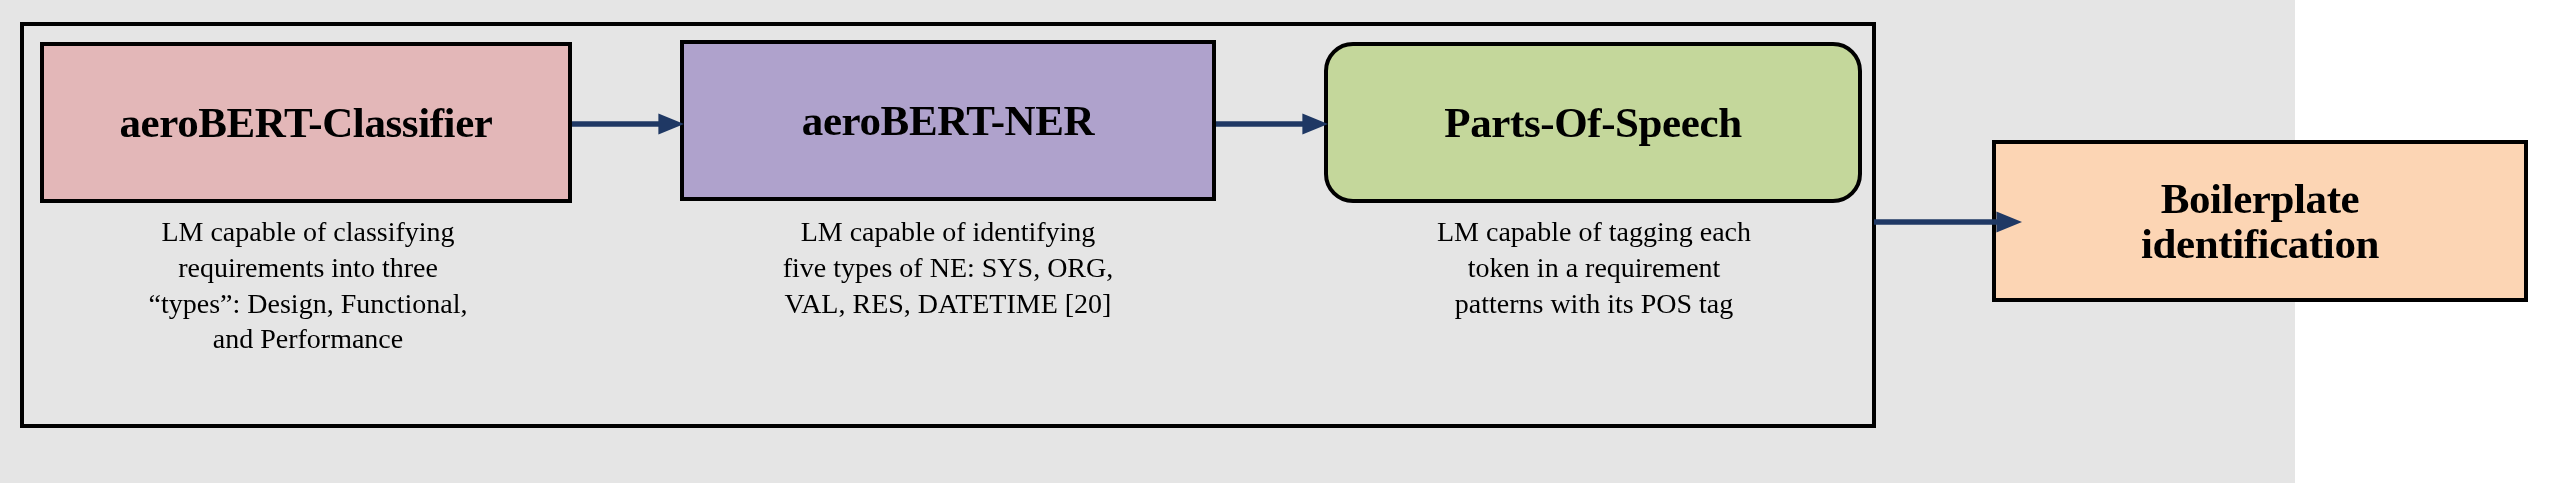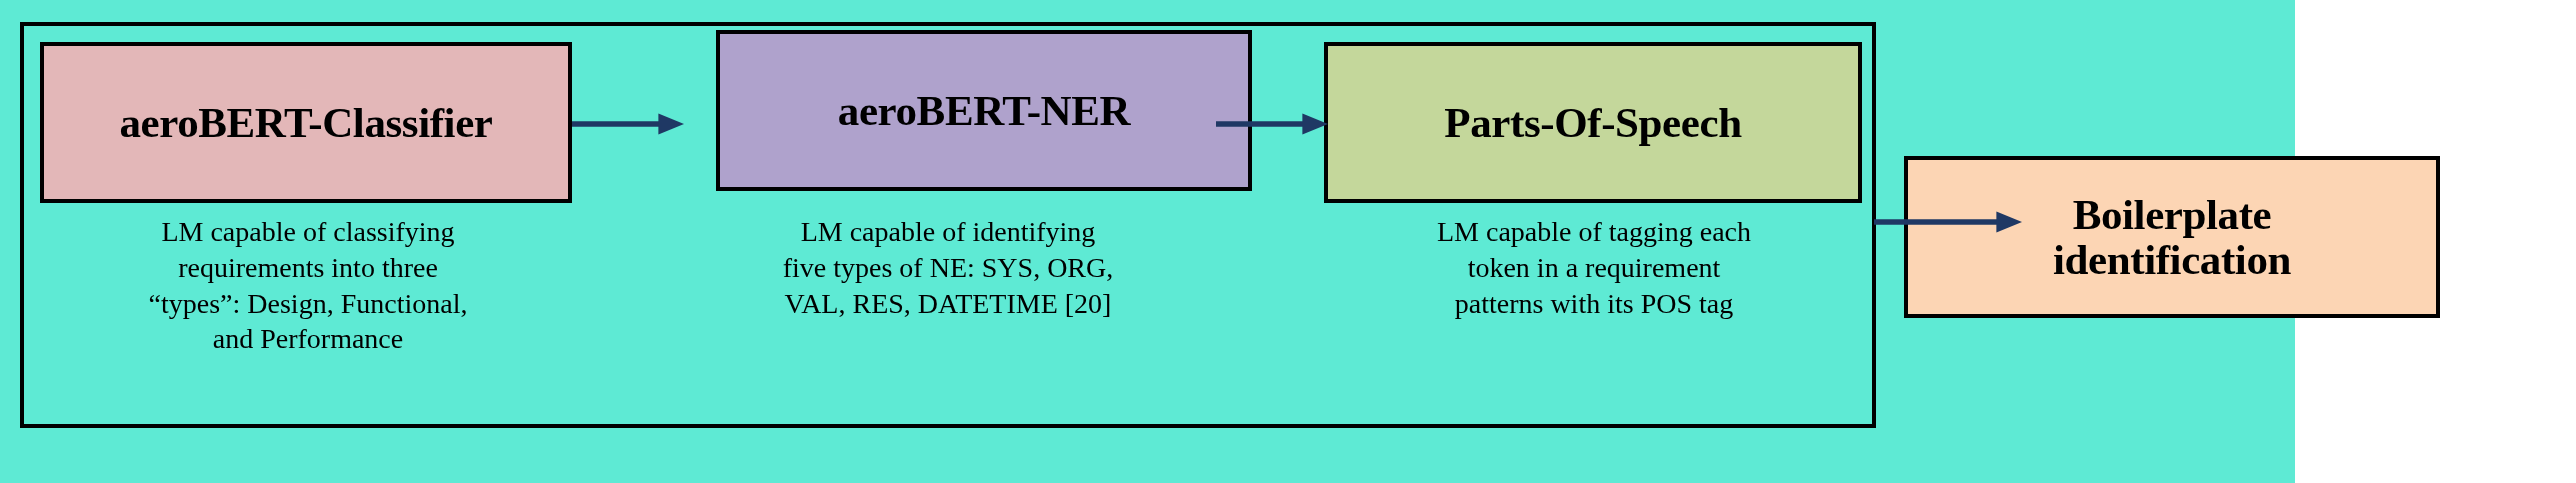--- a/index.html
+++ b/index.html
@@ -14,21 +14,21 @@
     overflow: hidden;
     font-family: "Liberation Serif", "DejaVu Serif", serif;
   }
 
   #canvas {
     position: absolute;
     left: 0;
     top: 0;
     width: 2295px;
     height: 483px;
-    background: #5eead4;
+    background: #e5e5e5;
   }
 
   
   .outer-container {
     position: absolute;
     left: 20px;
     top: 22.4px;
     width: 1856px;
     height: 406px;
     border: 4px solid #000000;
@@ -53,32 +53,31 @@
     text-align: center;
     letter-spacing: -0.4px;
     white-space: pre-line;
   }
 
   #box-classifier {
     left: 40px;  top: 42px;  width: 532px;  height: 161px;
     background: #e3b7b8;
   }
   #box-ner {
-    left: 680px; top: 30px;  width: 536px;  height: 161px;
+    left: 680px; top: 40px;  width: 536px;  height: 161px;
     background: #afa2cc;
-    margin-left: 36px;
   }
   #box-pos {
     left: 1324px; top: 42px; width: 538px;  height: 161px;
     background: #c4d79b;
+    border-radius: 29px;
   }
   #box-boilerplate {
-    left: 1904px; top: 140px; width: 536px; height: 162px;
+    left: 1992px; top: 140px; width: 536px; height: 162px;
     background: #fcd5b4;
-    margin-top: 16px;
   }
 
   
   .caption {
     position: absolute;
     text-align: center;
     font-size: 28px;
     line-height: 1.28;
     color: #000000;
     white-space: pre-line;

